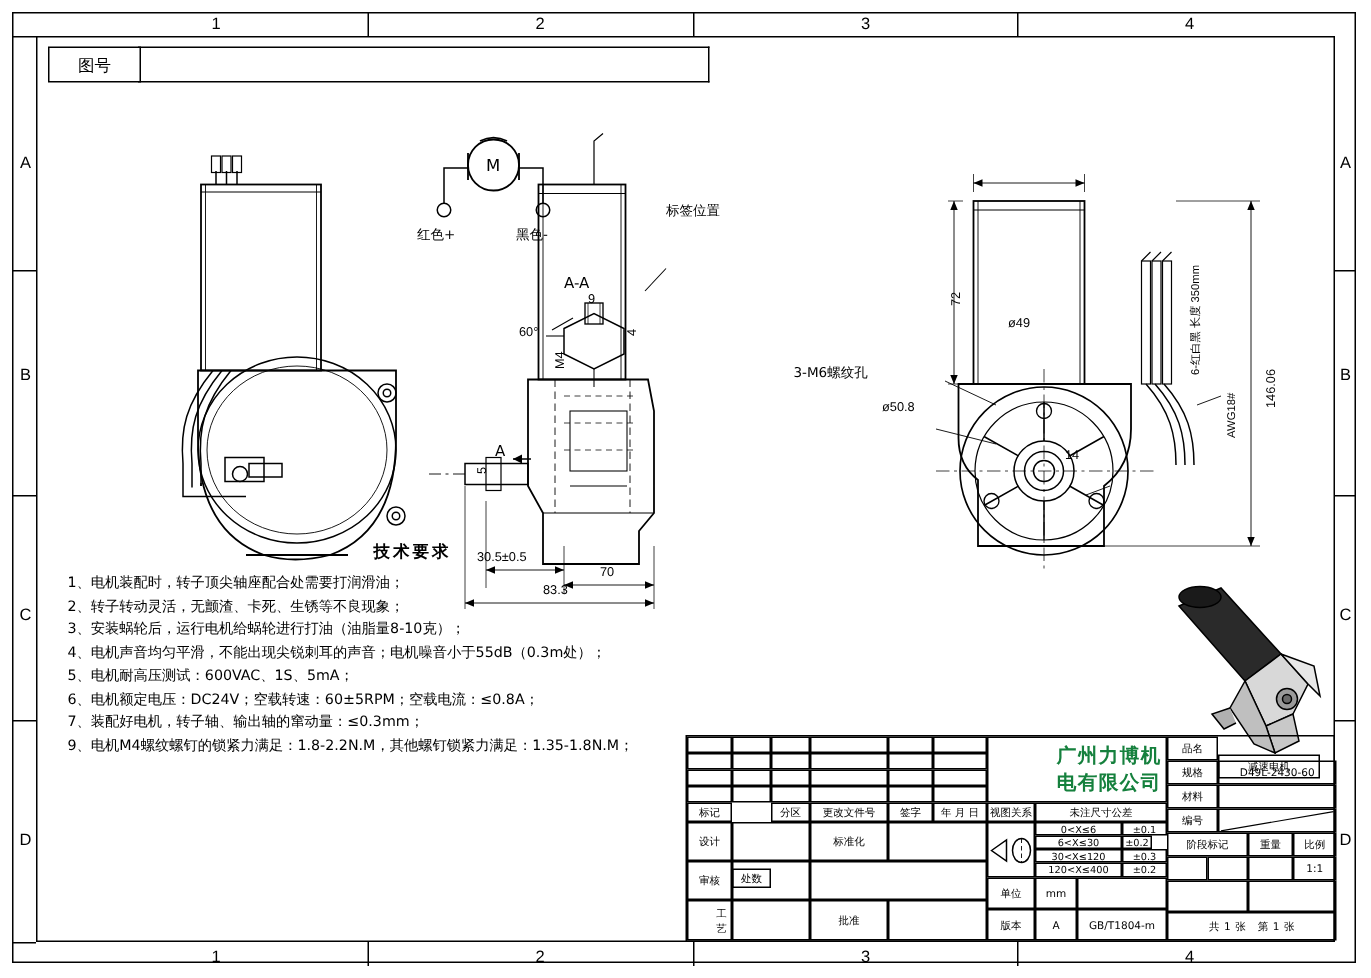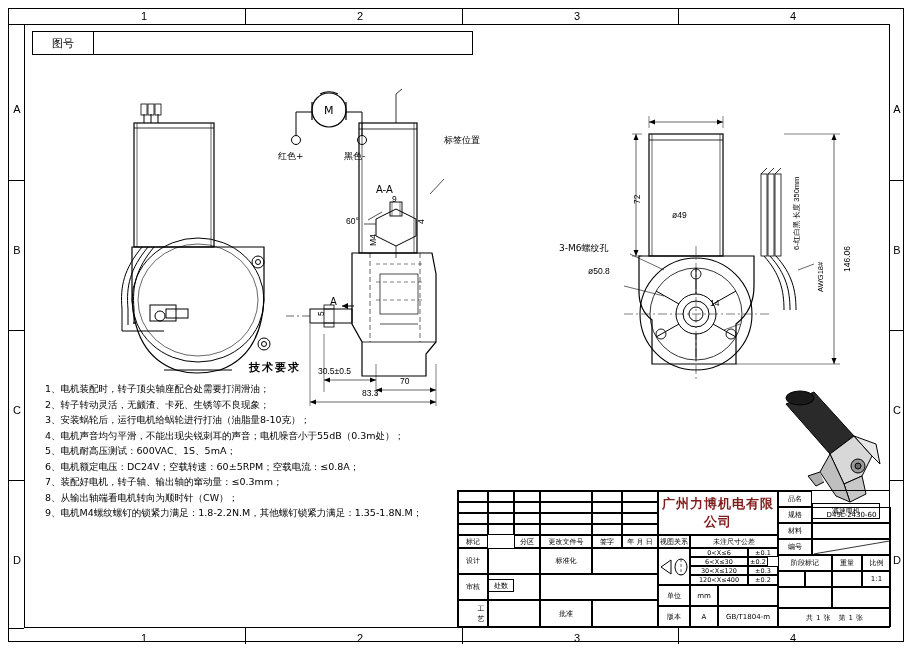--- a/index.html
+++ b/index.html
@@ -26,21 +26,21 @@
   
   #notes{position:absolute;left:45px;top:360px;width:390px;}
   #notes .title{font-size:11px;text-align:center;margin-left:70px;margin-bottom:6px;font-weight:bold;letter-spacing:2px;}
   #notes li{font-size:9.5px;line-height:15.5px;list-style:none;white-space:nowrap;}
   #notes ul{margin:0;padding:0;}
 
   
   #titleblock{position:absolute;left:457px;top:490px;width:433px;height:138px;border:1.4px solid #000;box-sizing:border-box;}
   .bx{position:absolute;box-sizing:border-box;border:0.8px solid #000;font-size:8px;display:flex;align-items:center;justify-content:center;text-align:center;overflow:hidden;}
   .bx.noborder{border:none;}
-  .company{font-size:13px;color:#7f1d1d;font-weight:bold;letter-spacing:1px;}
+  .company{font-size:13px;color:#15803d;font-weight:bold;letter-spacing:1px;padding-left:43px;}
   .small7{font-size:7px;}
   .small6{font-size:6.5px;}
   .hdrbox{position:absolute;left:32px;top:31px;width:60px;height:22px;border:1.2px solid #000;display:flex;align-items:center;justify-content:center;font-size:11px;}
   .hdrbox2{position:absolute;left:92px;top:31px;width:380px;height:22px;border:1.2px solid #000;border-left:none;}
 </style>
 </head>
 <body>
 
 <div id="sheet">
 
@@ -238,21 +238,21 @@
       </g>
     </svg>
 
     <div class="lbl cn" style="left:300px;top:80px;font-size:11px;">M</div>
     <div class="lbl cn" style="left:254px;top:126px;">红色+</div>
     <div class="lbl cn" style="left:320px;top:126px;">黑色-</div>
 
     <div class="lbl cn" style="left:420px;top:110px;">标签位置</div>
     <div class="lbl cn" style="left:352px;top:160px;font-size:10px;">A-A</div>
     <div class="lbl cn" style="left:306px;top:272px;font-size:10px;">A</div>
-    <div class="lbl cn" style="left:535px;top:218px;">3-M6螺纹孔</div>
+    <div class="lbl cn" style="left:505px;top:218px;">3-M6螺纹孔</div>
 
     <div class="dim" style="left:648px;top:186px;">ø49</div>
     <div class="dim" style="left:564px;top:242px;">ø50.8</div>
     <div class="dimv" style="left:608px;top:180px;">72</div>
     <div class="dimv" style="left:818px;top:248px;">146.06</div>
     <div class="dim" style="left:376px;top:352px;">70</div>
     <div class="dim" style="left:338px;top:364px;">83.3</div>
     <div class="dim" style="left:294px;top:342px;">30.5±0.5</div>
     <div class="dim" style="left:322px;top:192px;">60°</div>
     <div class="dimv" style="left:344px;top:222px;">M4</div>
@@ -267,21 +267,20 @@
   <div id="notes">
     <div class="title cn">技术要求</div>
     <ul>
       <li class="cn">1、电机装配时，转子顶尖轴座配合处需要打润滑油；</li>
       <li class="cn">2、转子转动灵活，无颤渣、卡死、生锈等不良现象；</li>
       <li class="cn">3、安装蜗轮后，运行电机给蜗轮进行打油（油脂量8-10克）；</li>
       <li class="cn">4、电机声音均匀平滑，不能出现尖锐刺耳的声音；电机噪音小于55dB（0.3m处）；</li>
       <li class="cn">5、电机耐高压测试：600VAC、1S、5mA；</li>
       <li class="cn">6、电机额定电压：DC24V；空载转速：60±5RPM；空载电流：≤0.8A；</li>
       <li class="cn">7、装配好电机，转子轴、输出轴的窜动量：≤0.3mm；</li>
-      <li class="cn">8、从输出轴端看电机转向为顺时针（CW）；</li>
       <li class="cn">9、电机M4螺纹螺钉的锁紧力满足：1.8-2.2N.M，其他螺钉锁紧力满足：1.35-1.8N.M；</li>
     </ul>
   </div>
 
   <div id="titleblock">
 
     <div class="bx cn" style="left:0px;top:0px;width:30px;height:11px;"></div>
     <div class="bx cn" style="left:30px;top:0px;width:26px;height:11px;"></div>
     <div class="bx cn" style="left:56px;top:0px;width:26px;height:11px;"></div>
     <div class="bx cn" style="left:82px;top:0px;width:52px;height:11px;"></div>

